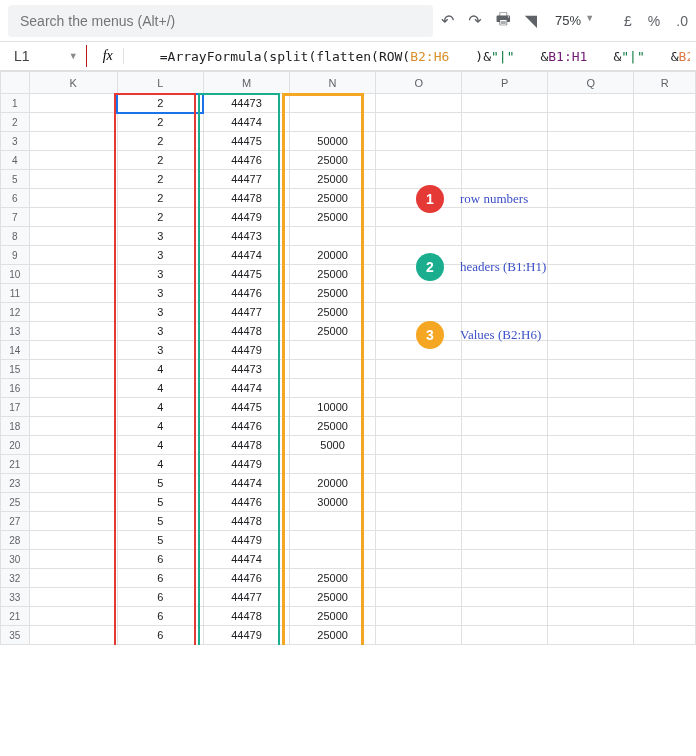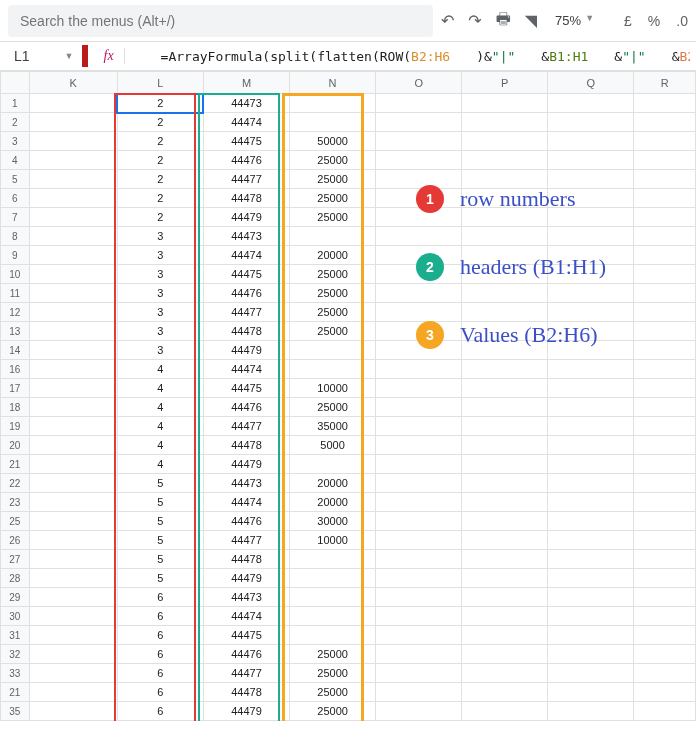--- a/index.html
+++ b/index.html
@@ -41,28 +41,28 @@
       padding: 0 6px;
       font-size: 13px;
     }
     .name-box {
       width: 96px;
       padding: 3px 8px;
       color: #3c4043;
       display: flex;
       justify-content: space-between;
       align-items: center;
-      border-right: 6px solid #b91c1c;
+      border-right: 1px solid #b91c1c;
       font-size: 14px;
     }
-    .fx { color: #be185d; font-style: italic; font-family: 'Times New Roman', serif; font-size: 14px; padding: 0 10px; border-right: 1px solid #e0e0e0; }
+    .fx { color: #000000; font-style: italic; font-family: 'Times New Roman', serif; font-size: 14px; padding: 0 10px; border-right: 1px solid #e0e0e0; }
     .formula { font-family: 'Consolas', monospace; font-size: 13px; white-space: nowrap; overflow: hidden; padding-left: 4px; }
     .fn { color: #202124; margin-left: 26px; }
     .range1 { color: #d98f2a; }
-    .range2 { color: #4d7c0f; }
+    .range2 { color: #701a75; }
     .range3 { color: #e07a45; }
     .str { color: #0d7a3f; }
 
     .sheet { position: relative; }
     table { border-collapse: collapse; width: 100%; table-layout: fixed; }
     th, td {
       border: 1px solid #e0e0e0;
       font-size: 11px;
       padding: 0;
       height: 19px;
@@ -119,21 +119,21 @@
       justify-content: center;
       font-size: 14px;
       font-weight: bold;
     }
     .c-red { background: #e53935; }
     .c-teal { background: #1aae8f; }
     .c-orange { background: #f5a623; }
     .anno-text {
       font-family: 'Comic Sans MS', cursive;
       color: #3b4fc7;
-      font-size: 22px;
+      font-size: 13px;
       text-align: right;
     }
     .dd { font-size: 9px; color: #888; }
   </style>
 </head>
 <body>
 
 <div class="toolbar">
   <input class="search" placeholder="Search the menus (Alt+/)" style="">
   <div class="tb-icons">
@@ -339,20 +339,31 @@
           <td class="cell-val"></td>
           <td class="cell-val">3</td>
           <td class="cell-val">44479</td>
           <td class="cell-val"></td>
           <td class="cell-val"></td>
           <td class="cell-val"></td>
           <td class="cell-val"></td>
           <td class="cell-val"></td>
         </tr>
         <tr>
+          <td class="rownum">15</td>
+          <td class="cell-val"></td>
+          <td class="cell-val">4</td>
+          <td class="cell-val">44473</td>
+          <td class="cell-val"></td>
+          <td class="cell-val"></td>
+          <td class="cell-val"></td>
+          <td class="cell-val"></td>
+          <td class="cell-val"></td>
+        </tr>
+        <tr>
           <td class="rownum">16</td>
           <td class="cell-val"></td>
           <td class="cell-val">4</td>
           <td class="cell-val">44474</td>
           <td class="cell-val"></td>
           <td class="cell-val"></td>
           <td class="cell-val"></td>
           <td class="cell-val"></td>
           <td class="cell-val"></td>
         </tr>
@@ -372,31 +383,20 @@
           <td class="cell-val"></td>
           <td class="cell-val">4</td>
           <td class="cell-val">44476</td>
           <td class="cell-val">25000</td>
           <td class="cell-val"></td>
           <td class="cell-val"></td>
           <td class="cell-val"></td>
           <td class="cell-val"></td>
         </tr>
         <tr>
-          <td class="rownum">19</td>
-          <td class="cell-val"></td>
-          <td class="cell-val">4</td>
-          <td class="cell-val">44477</td>
-          <td class="cell-val">35000</td>
-          <td class="cell-val"></td>
-          <td class="cell-val"></td>
-          <td class="cell-val"></td>
-          <td class="cell-val"></td>
-        </tr>
-        <tr>
           <td class="rownum">20</td>
           <td class="cell-val"></td>
           <td class="cell-val">4</td>
           <td class="cell-val">44478</td>
           <td class="cell-val">5000</td>
           <td class="cell-val"></td>
           <td class="cell-val"></td>
           <td class="cell-val"></td>
           <td class="cell-val"></td>
         </tr>
@@ -405,31 +405,20 @@
           <td class="cell-val"></td>
           <td class="cell-val">4</td>
           <td class="cell-val">44479</td>
           <td class="cell-val"></td>
           <td class="cell-val"></td>
           <td class="cell-val"></td>
           <td class="cell-val"></td>
           <td class="cell-val"></td>
         </tr>
         <tr>
-          <td class="rownum">22</td>
-          <td class="cell-val"></td>
-          <td class="cell-val">5</td>
-          <td class="cell-val">44473</td>
-          <td class="cell-val">20000</td>
-          <td class="cell-val"></td>
-          <td class="cell-val"></td>
-          <td class="cell-val"></td>
-          <td class="cell-val"></td>
-        </tr>
-        <tr>
           <td class="rownum">23</td>
           <td class="cell-val"></td>
           <td class="cell-val">5</td>
           <td class="cell-val">44474</td>
           <td class="cell-val">20000</td>
           <td class="cell-val"></td>
           <td class="cell-val"></td>
           <td class="cell-val"></td>
           <td class="cell-val"></td>
         </tr>
@@ -438,31 +427,20 @@
           <td class="cell-val"></td>
           <td class="cell-val">5</td>
           <td class="cell-val">44476</td>
           <td class="cell-val">30000</td>
           <td class="cell-val"></td>
           <td class="cell-val"></td>
           <td class="cell-val"></td>
           <td class="cell-val"></td>
         </tr>
         <tr>
-          <td class="rownum">26</td>
-          <td class="cell-val"></td>
-          <td class="cell-val">5</td>
-          <td class="cell-val">44477</td>
-          <td class="cell-val">10000</td>
-          <td class="cell-val"></td>
-          <td class="cell-val"></td>
-          <td class="cell-val"></td>
-          <td class="cell-val"></td>
-        </tr>
-        <tr>
           <td class="rownum">27</td>
           <td class="cell-val"></td>
           <td class="cell-val">5</td>
           <td class="cell-val">44478</td>
           <td class="cell-val"></td>
           <td class="cell-val"></td>
           <td class="cell-val"></td>
           <td class="cell-val"></td>
           <td class="cell-val"></td>
         </tr>
@@ -471,46 +449,24 @@
           <td class="cell-val"></td>
           <td class="cell-val">5</td>
           <td class="cell-val">44479</td>
           <td class="cell-val"></td>
           <td class="cell-val"></td>
           <td class="cell-val"></td>
           <td class="cell-val"></td>
           <td class="cell-val"></td>
         </tr>
         <tr>
-          <td class="rownum">29</td>
-          <td class="cell-val"></td>
-          <td class="cell-val">6</td>
-          <td class="cell-val">44473</td>
-          <td class="cell-val"></td>
-          <td class="cell-val"></td>
-          <td class="cell-val"></td>
-          <td class="cell-val"></td>
-          <td class="cell-val"></td>
-        </tr>
-        <tr>
           <td class="rownum">30</td>
           <td class="cell-val"></td>
           <td class="cell-val">6</td>
           <td class="cell-val">44474</td>
-          <td class="cell-val"></td>
-          <td class="cell-val"></td>
-          <td class="cell-val"></td>
-          <td class="cell-val"></td>
-          <td class="cell-val"></td>
-        </tr>
-        <tr>
-          <td class="rownum">31</td>
-          <td class="cell-val"></td>
-          <td class="cell-val">6</td>
-          <td class="cell-val">44475</td>
           <td class="cell-val"></td>
           <td class="cell-val"></td>
           <td class="cell-val"></td>
           <td class="cell-val"></td>
           <td class="cell-val"></td>
         </tr>
         <tr>
           <td class="rownum">32</td>
           <td class="cell-val"></td>
           <td class="cell-val">6</td>

